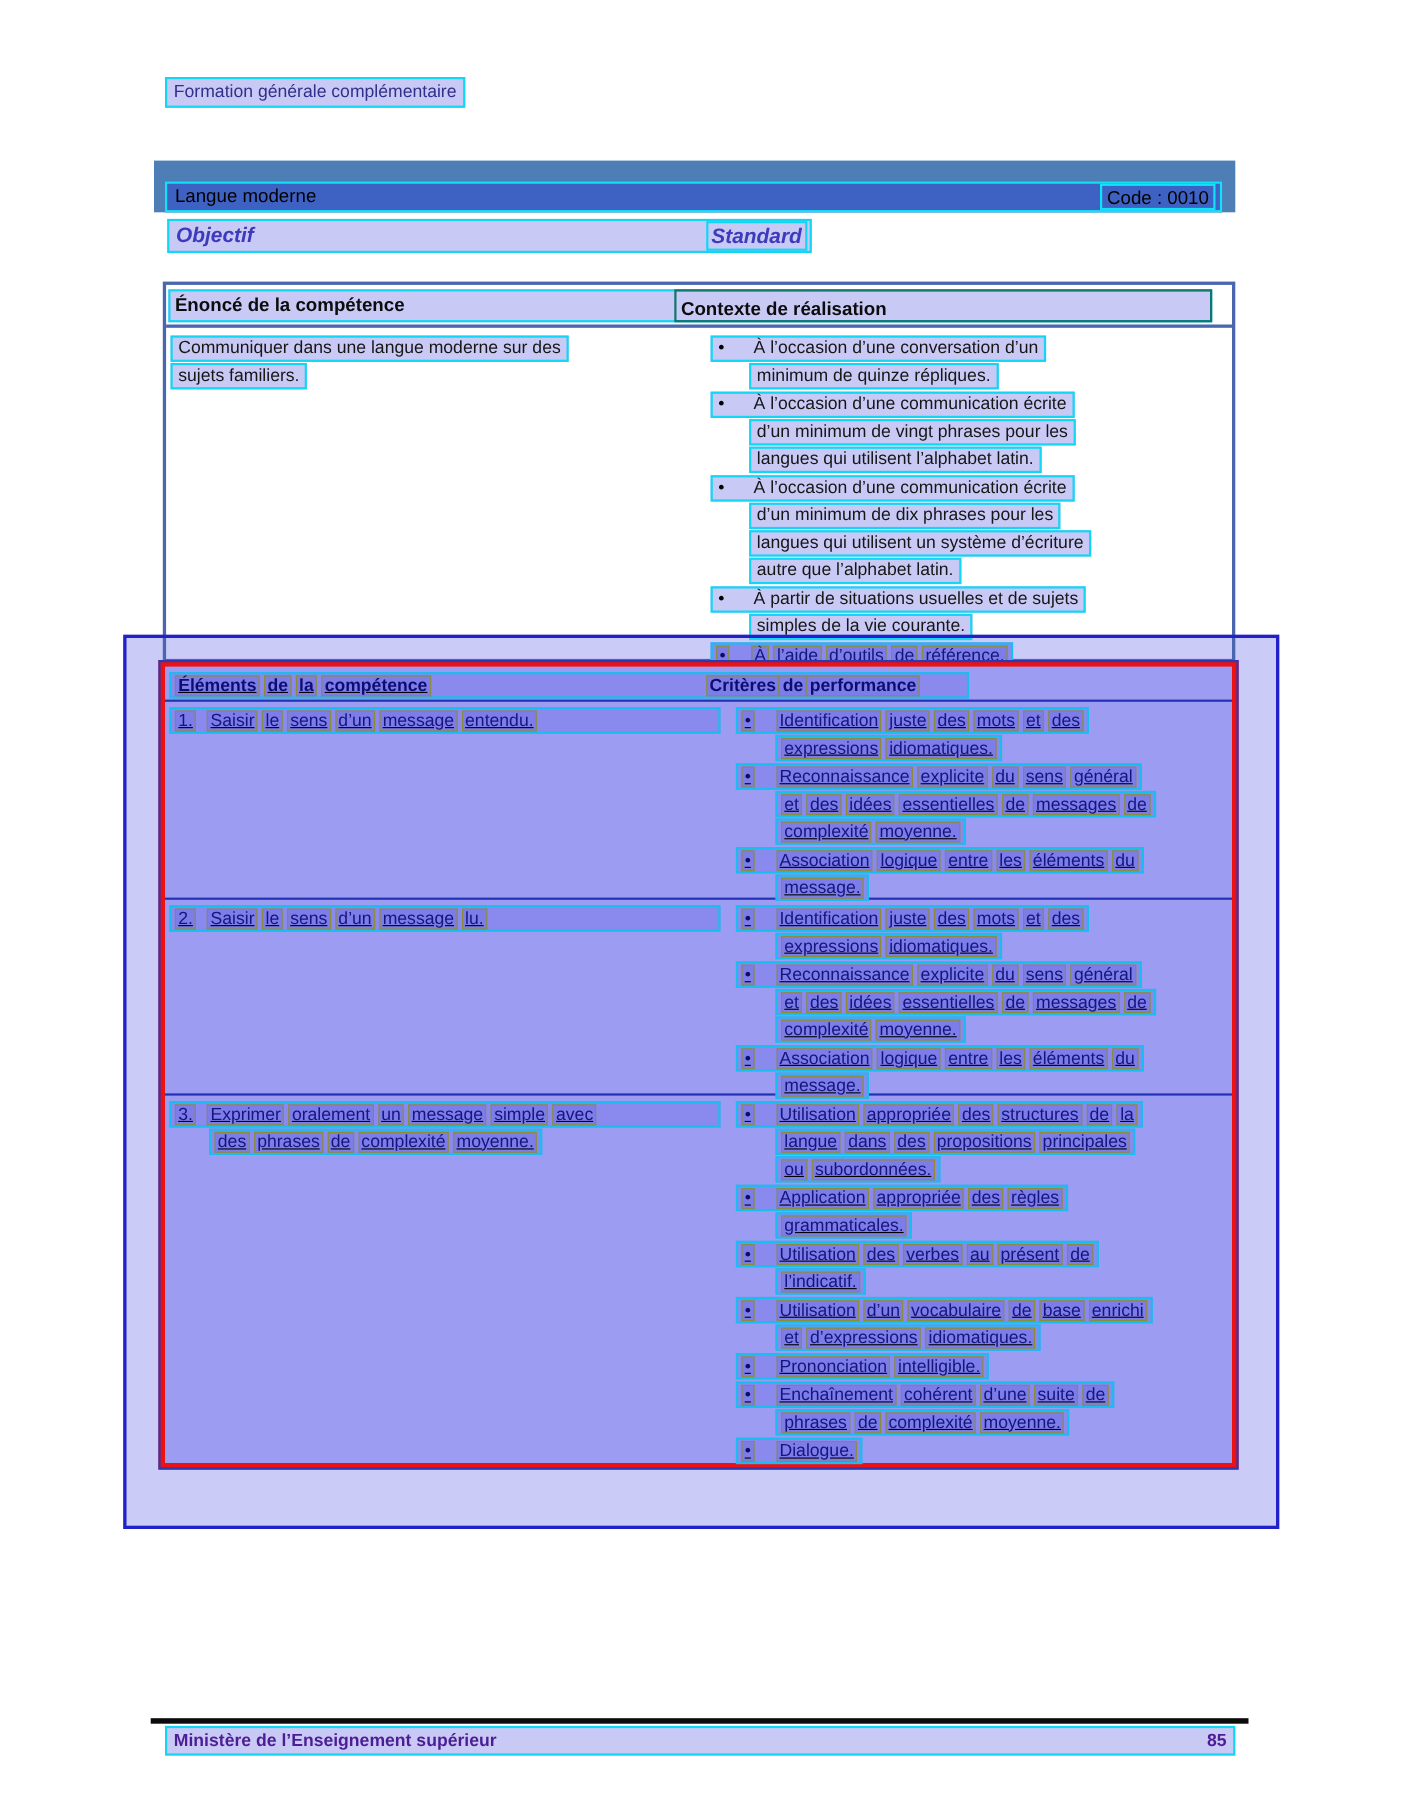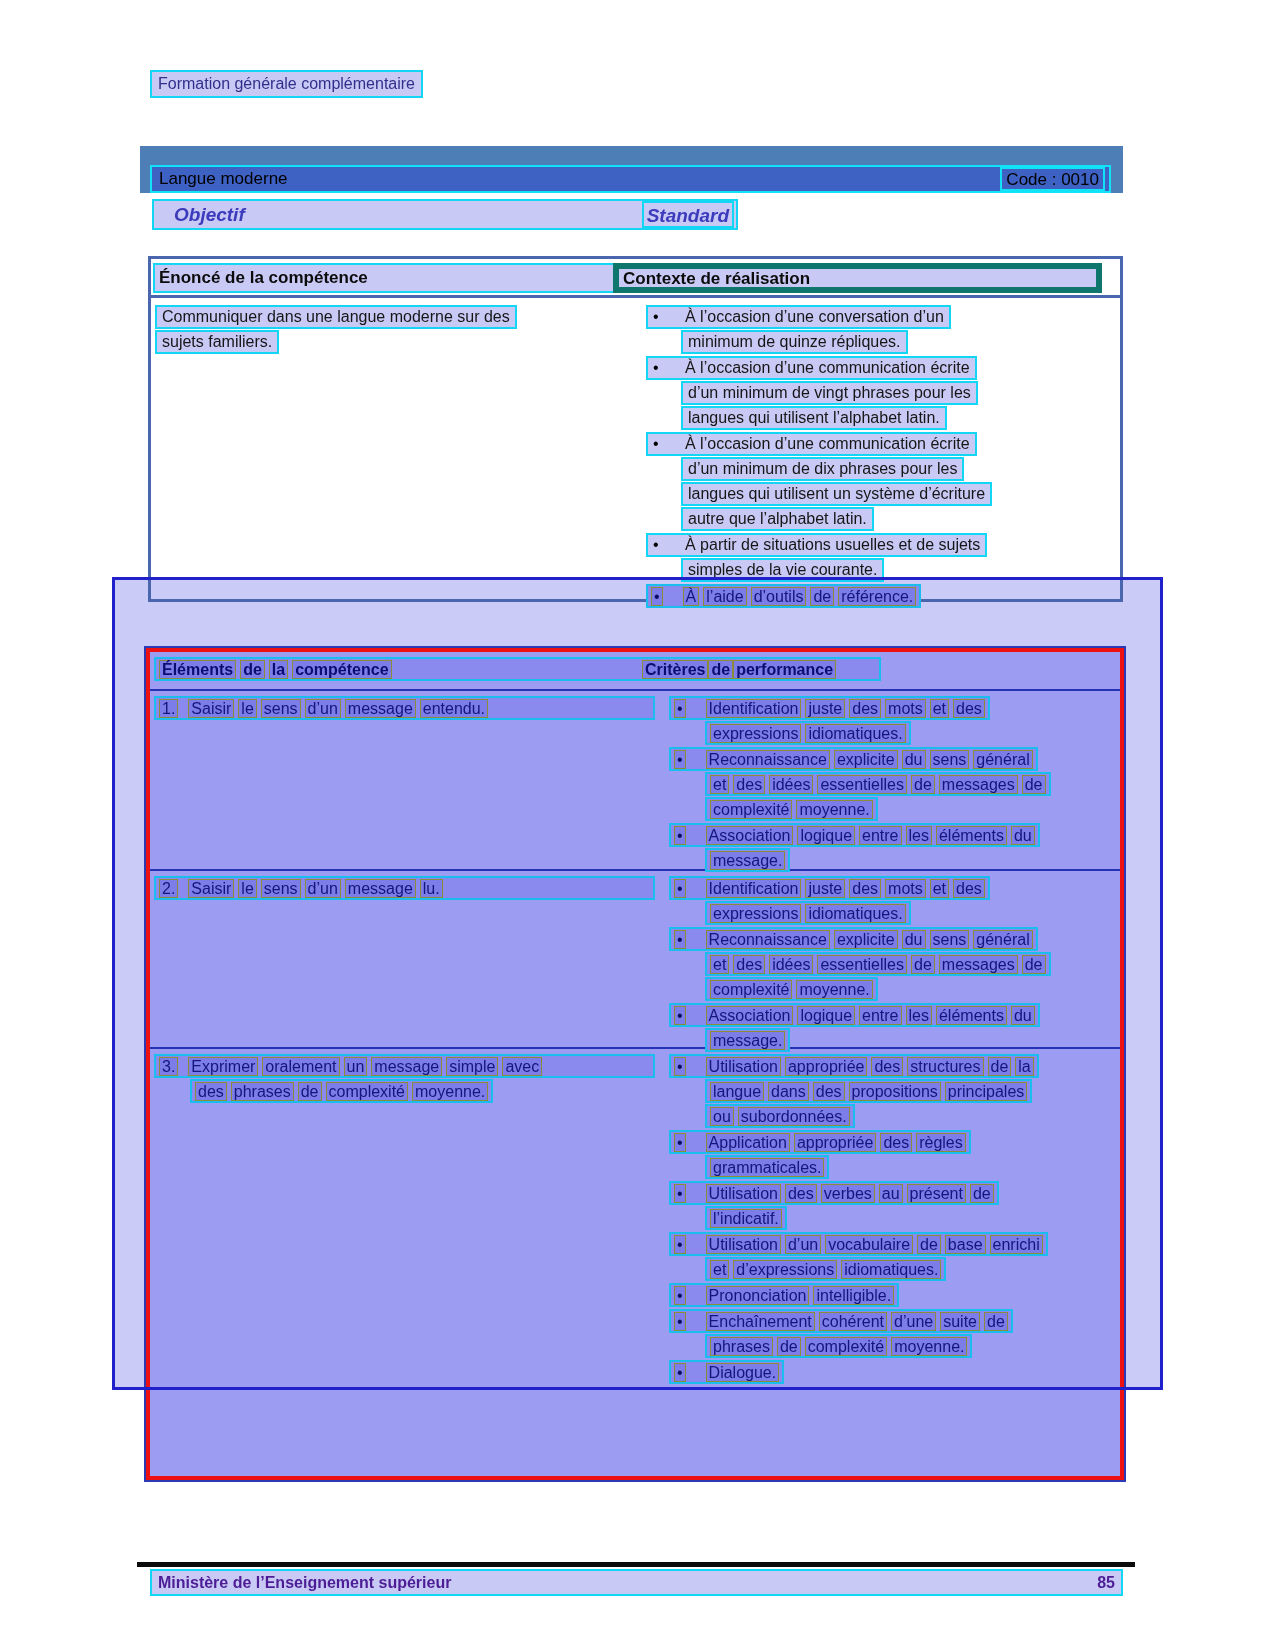--- a/index.html
+++ b/index.html
@@ -42,40 +42,40 @@
   
   .titlebar{left:140px;top:146px;width:983px;height:47px;background:#4d7fb6;}
   .titleband{position:absolute;left:10px;top:19px;width:961px;height:28px;box-sizing:border-box;
              background:#3e61c4;border:2px solid #12e2f8;display:flex;align-items:center;
              justify-content:space-between;padding:0 4px 0 7px;color:#000000;font-size:17px;}
   .codebox{border:2px solid #12e2f8;padding:0 4px;height:24px;line-height:22px;box-sizing:border-box;}
 
   
   .objrow{left:152px;top:199px;width:586px;height:31px;box-sizing:border-box;
           background:#c9c9f6;border:2px solid #12d6f4;display:flex;align-items:center;
-          justify-content:space-between;padding:0 2px 0 20px;
+          justify-content:space-between;padding:0 2px 0 6px;
           font-size:19px;font-weight:bold;font-style:italic;color:#3b3bbc;}
   .stdbox{border:2px solid #12d6f4;padding:0 3px;height:27px;line-height:25px;box-sizing:border-box;}
 
   
   .t1{left:148px;top:256px;width:975px;height:346px;box-sizing:border-box;
       border:3px solid #4a66ae;background:transparent;}
   .t1head{position:relative;height:39px;border-bottom:3px solid #4a66ae;box-sizing:border-box;}
   .t1band{position:absolute;left:2px;top:4px;right:18px;height:30px;box-sizing:border-box;
           background:#c9c9f6;border:2px solid #12d6f4;display:flex;align-items:center;
           font-size:17px;font-weight:bold;color:#0c0c0c;padding-left:4px;}
   .t1sub{position:absolute;left:458px;top:-2px;bottom:-2px;right:-2px;box-sizing:border-box;
-         border:6px solid #0f766e;display:flex;align-items:flex-start;padding-left:4px;}
+         border:2px solid #0f766e;display:flex;align-items:flex-end;padding-left:4px;}
   .t1body{display:flex;}
   .t1left{width:489px;padding:7px 0 0 4px;box-sizing:border-box;}
   .t1right{flex:1;padding:7px 0 0 6px;box-sizing:border-box;}
 
   
-  .t2{left:144px;top:646px;width:982px;height:836px;box-sizing:border-box;
-      border:2px solid #2c39b5;background:#ee1111;padding:4px;}
+  .t2{left:144px;top:600px;width:982px;height:736px;box-sizing:border-box;
+      border:2px solid #2c39b5;background:#ee1111;padding:4px;text-decoration:underline;}
   .t2in{background:#9c9cf2;width:100%;height:100%;box-sizing:border-box;display:flex;
         flex-direction:column;}
   .t2head{position:relative;height:39px;border-bottom:2px solid #2433b5;box-sizing:border-box;
           padding:5px 0 0 4px;}
   .t2band{position:relative;width:727px;}
   .t2head .wordB,.t2label .wordB{font-weight:bold;color:#0d0d70;}
   .critgrp{position:absolute;left:486px;top:1px;display:flex;gap:0;align-items:flex-end;}
   .t2row{display:flex;border-bottom:2px solid #2433b5;box-sizing:border-box;}
   .t2row:last-child{border-bottom:none;flex:1;}
   .t2row.r1{height:180px;}

